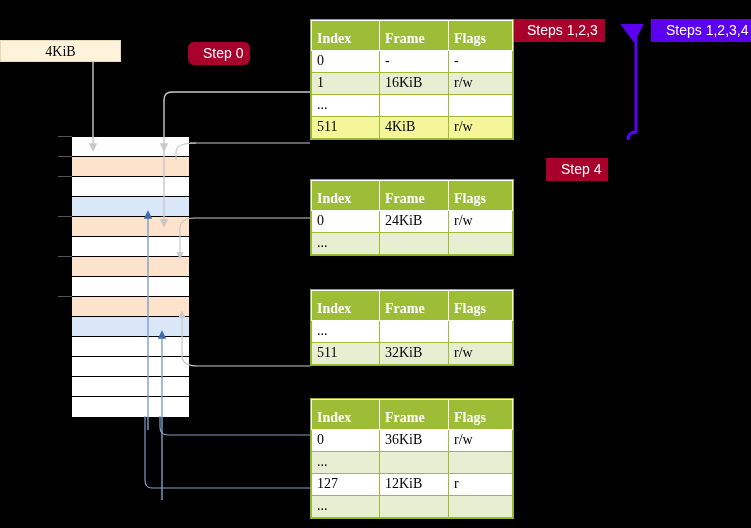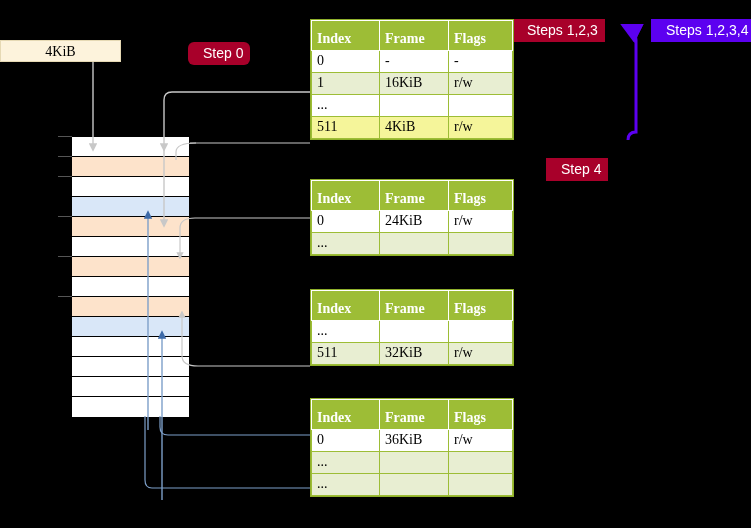--- a/index.html
+++ b/index.html
@@ -245,20 +245,25 @@
     <tbody>
       <tr class="rw-white">
         <td>0</td>
         <td>36KiB</td>
         <td>r/w</td>
       </tr>
       <tr class="rw-tint">
         <td>...</td>
         <td></td>
         <td></td>
+      </tr>
+      <tr class="rw-white">
+        <td>127</td>
+        <td>12KiB</td>
+        <td>r</td>
       </tr>
       <tr class="rw-tint">
         <td>...</td>
         <td></td>
         <td></td>
       </tr>
     </tbody>
   </table>
 
   <svg class="overlay" viewBox="0 0 751 528">

